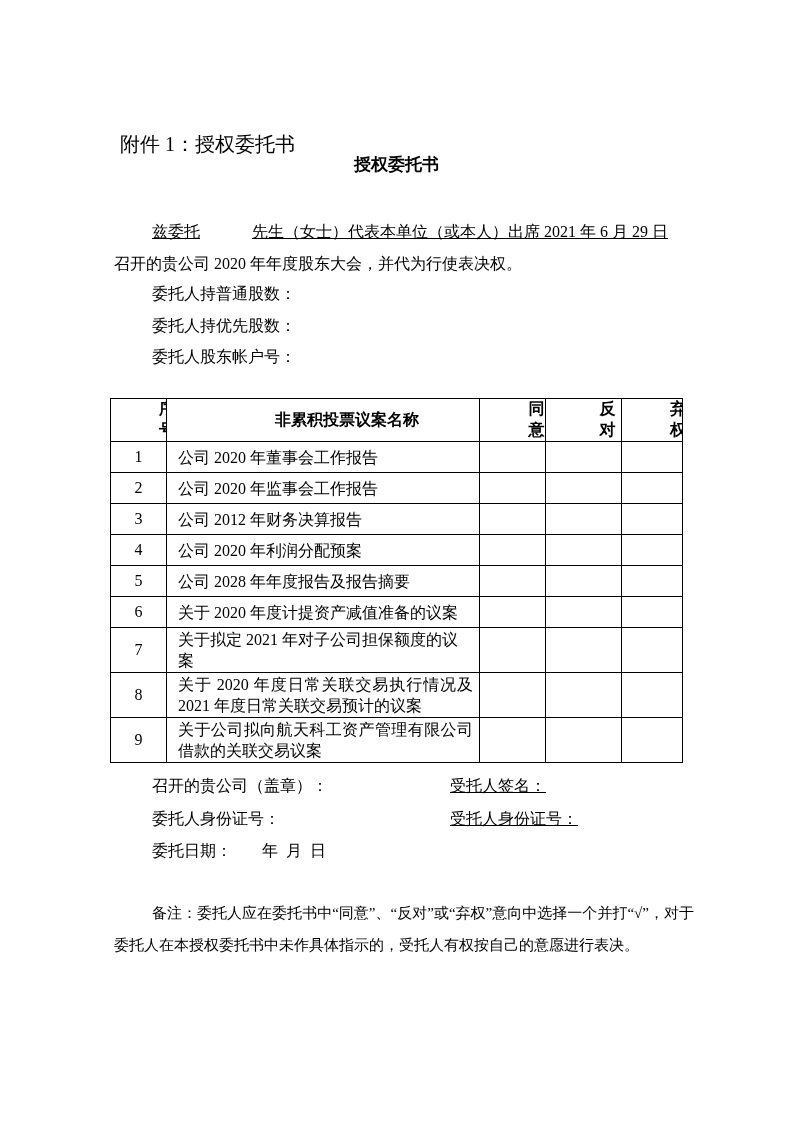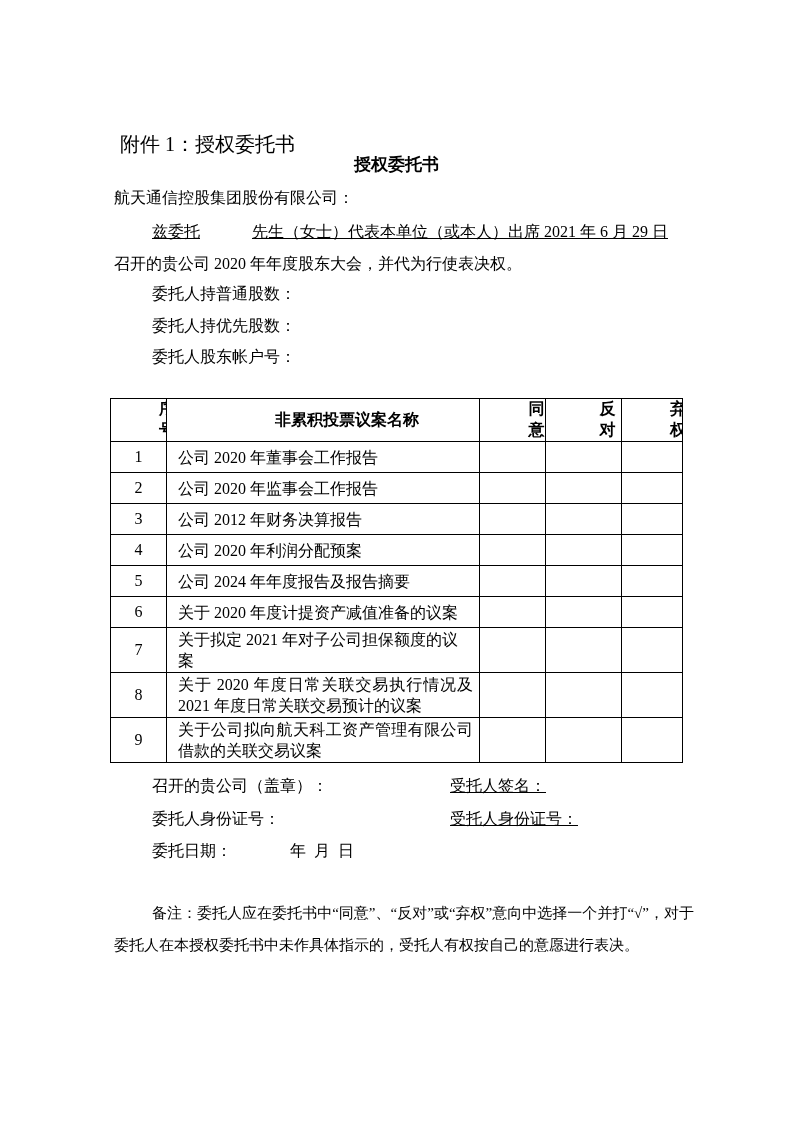--- a/index.html
+++ b/index.html
@@ -38,37 +38,36 @@
   .vote-table th { font-weight:bold; text-align:center;padding-left:48px; }
   .vote-table td.no-cell { text-align:center; }
   .vote-table td.name-cell { text-align:left; padding:1px 6px 1px 11px; line-height:21px; }
   .vote-table tr.tall td.name-cell { text-align:justify; }
 
   .sig-section { position:absolute; left:114px; top:770px; width:578px; font-size:16px; }
   .sig-row { display:flex; height:32.5px; line-height:32.5px; }
   .sig-left { width:336px; text-indent:38px; }
   .sig-right { flex:1;text-decoration:underline; }
   .date-gap { display:inline-block; width:30px; height:1px; }
-  .date-fields { white-space:pre;margin-left:28px; }
+  .date-fields { white-space:pre; }
 
   .note {
     position:absolute; left:114px; top:897px; width:580px;
     font-size:15px; line-height:32.4px; text-align:justify; text-indent:38px;
   }
 </style>
 </head>
 <body>
 
 <div class="page">
 
   <div class="attachment">附件 1：授权委托书</div>
 
   <div class="doc-title">授权委托书</div>
 
-  <div class="salutation">航天通信控股集团股份有限公司：</div>
 
   <div class="commission-1"><span class="c-indent"></span><span>兹委托</span><span class="blank-gap"></span><span>先生（女士）代表本单位（或本人）出席 2021 年 6 月 29 日</span></div>
 
   <div class="commission-2">召开的贵公司 2020 年年度股东大会，并代为行使表决权。</div>
 
   <div class="holders">
     <div class="line">委托人持普通股数：</div>
     <div class="line">委托人持优先股数：</div>
     <div class="line">委托人股东帐户号：</div>
   </div>
@@ -114,21 +113,21 @@
       </tr>
       <tr>
         <td class="no-cell">4</td>
         <td class="name-cell">公司 2020 年利润分配预案</td>
         <td class="vote-cell"></td>
         <td class="vote-cell"></td>
         <td class="vote-cell"></td>
       </tr>
       <tr>
         <td class="no-cell">5</td>
-        <td class="name-cell">公司 2024 年年度报告及报告摘要</td>
+        <td class="name-cell">公司 2028 年年度报告及报告摘要</td>
         <td class="vote-cell"></td>
         <td class="vote-cell"></td>
         <td class="vote-cell"></td>
       </tr>
       <tr>
         <td class="no-cell">6</td>
         <td class="name-cell">关于 2020 年度计提资产减值准备的议案</td>
         <td class="vote-cell"></td>
         <td class="vote-cell"></td>
         <td class="vote-cell"></td>

